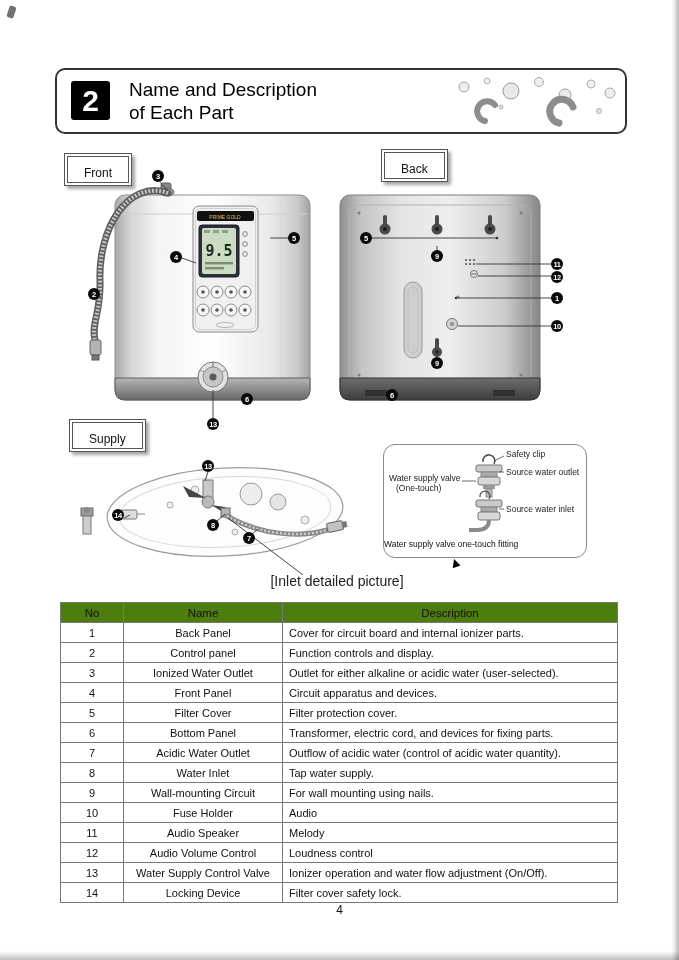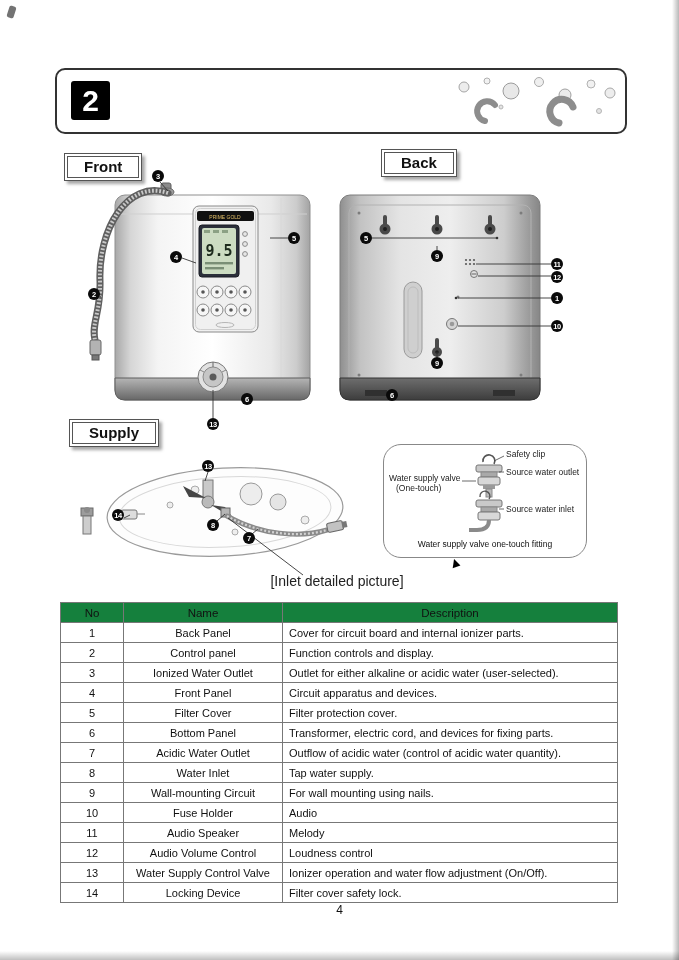--- a/index.html
+++ b/index.html
@@ -17,60 +17,64 @@
         border:2px solid #333;border-radius:10px;background:#fff;}
   .section-num{position:absolute;left:14px;top:11px;width:39px;height:39px;background:#000;
         color:#fff;font-size:30px;font-weight:bold;display:flex;align-items:center;
         justify-content:center;border-radius:3px;}
   .header-title{position:absolute;left:72px;top:8px;font-size:19px;line-height:23px;color:#000;}
   .header-deco{position:absolute;right:6px;top:3px;}
 
   
   .view-label{position:absolute;background:#fff;border:1px solid #555;padding:2px;
         box-shadow:3px 3px 3px rgba(0,0,0,.35);z-index:3;}
-  .view-label .inner{border:1px solid #555;padding:1px 16px 2px;font-size:15px;text-align:center;font-weight:bold;}
+  .view-label .inner{border:1px solid #555;padding:9px 16px 2px;font-size:12px;text-align:center;}
 
   
   .dev-svg{position:absolute;z-index:2;}
   .overlay{position:absolute;left:0;top:0;z-index:6;pointer-events:none;}
   .callout{position:absolute;width:12px;height:12px;border-radius:50%;background:#0a0a0a;
         color:#fff;font-size:7.5px;font-weight:bold;letter-spacing:-.4px;display:flex;
         align-items:center;justify-content:center;z-index:7;}
 
   
   .inset-box{position:absolute;left:383px;top:444px;width:202px;height:112px;
-        border:1.5px solid #888;border-radius:18px;background:#fff;z-index:2;}
+        border:1.5px solid #888;border-radius:12px;background:#fff;z-index:2;}
   .inset-box .lbl{position:absolute;font-size:8.5px;color:#222;white-space:nowrap;}
-  .inset-caption{position:absolute;left:0;top:94px;width:100%;text-align:center;
+  .inset-caption{position:absolute;left:0;top:94px;width:100%;
         font-size:8.5px;color:#111;}
   .inset-arrow{position:absolute;left:448px;top:554px;font-size:14px;color:#000;
         transform:rotate(-18deg);z-index:5;}
   .inlet-caption{position:absolute;left:262px;top:573px;width:150px;text-align:center;
         font-size:14px;color:#222;z-index:5;}
 
   
   .parts-table{position:absolute;left:60px;top:602px;width:558px;border-collapse:collapse;
         font-size:11px;color:#111;z-index:2;}
   .parts-table th,.parts-table td{border:1px solid #777;padding:2px 6px;height:15px;}
-  .parts-table th{font-weight:normal;font-size:11.5px;background:#15803d;text-align:center;}
+  .parts-table th{font-weight:normal;font-size:11.5px;background:#4d7c0f;text-align:center;}
   .col-no{width:50px;text-align:center;}
   .col-name{width:146px;text-align:center;}
   .col-desc{text-align:left;}
   .page-number{position:absolute;left:0;top:903px;width:100%;text-align:center;
         font-size:12px;color:#111;}
 </style>
 </head>
 <body>
 
 <div class="page">
 
   <div class="corner-mark"></div>
 
   <div class="header-box">
     <div class="section-num">2</div>
+    <div class="header-title">
+      <div>Name and Description</div>
+      <div>of Each Part</div>
+    </div>
     <svg class="header-deco" width="170" height="56" viewBox="0 0 170 56">
       <circle cx="15" cy="14" r="5" fill="#ededed" stroke="#a5a5a5"></circle>
       <circle cx="38" cy="8" r="3" fill="#f2f2f2" stroke="#b0b0b0"></circle>
       <circle cx="62" cy="18" r="8" fill="#e8e8e8" stroke="#9c9c9c"></circle>
       <circle cx="90" cy="9" r="4.5" fill="#efefef" stroke="#ababab"></circle>
       <circle cx="116" cy="22" r="6" fill="#ebebeb" stroke="#a0a0a0"></circle>
       <circle cx="142" cy="11" r="4" fill="#f1f1f1" stroke="#b2b2b2"></circle>
       <circle cx="161" cy="20" r="5" fill="#ededed" stroke="#a8a8a8"></circle>
       <circle cx="52" cy="34" r="2" fill="#e3e3e3" stroke="#b5b5b5"></circle>
       <circle cx="150" cy="38" r="2.5" fill="#e3e3e3" stroke="#b5b5b5"></circle>

